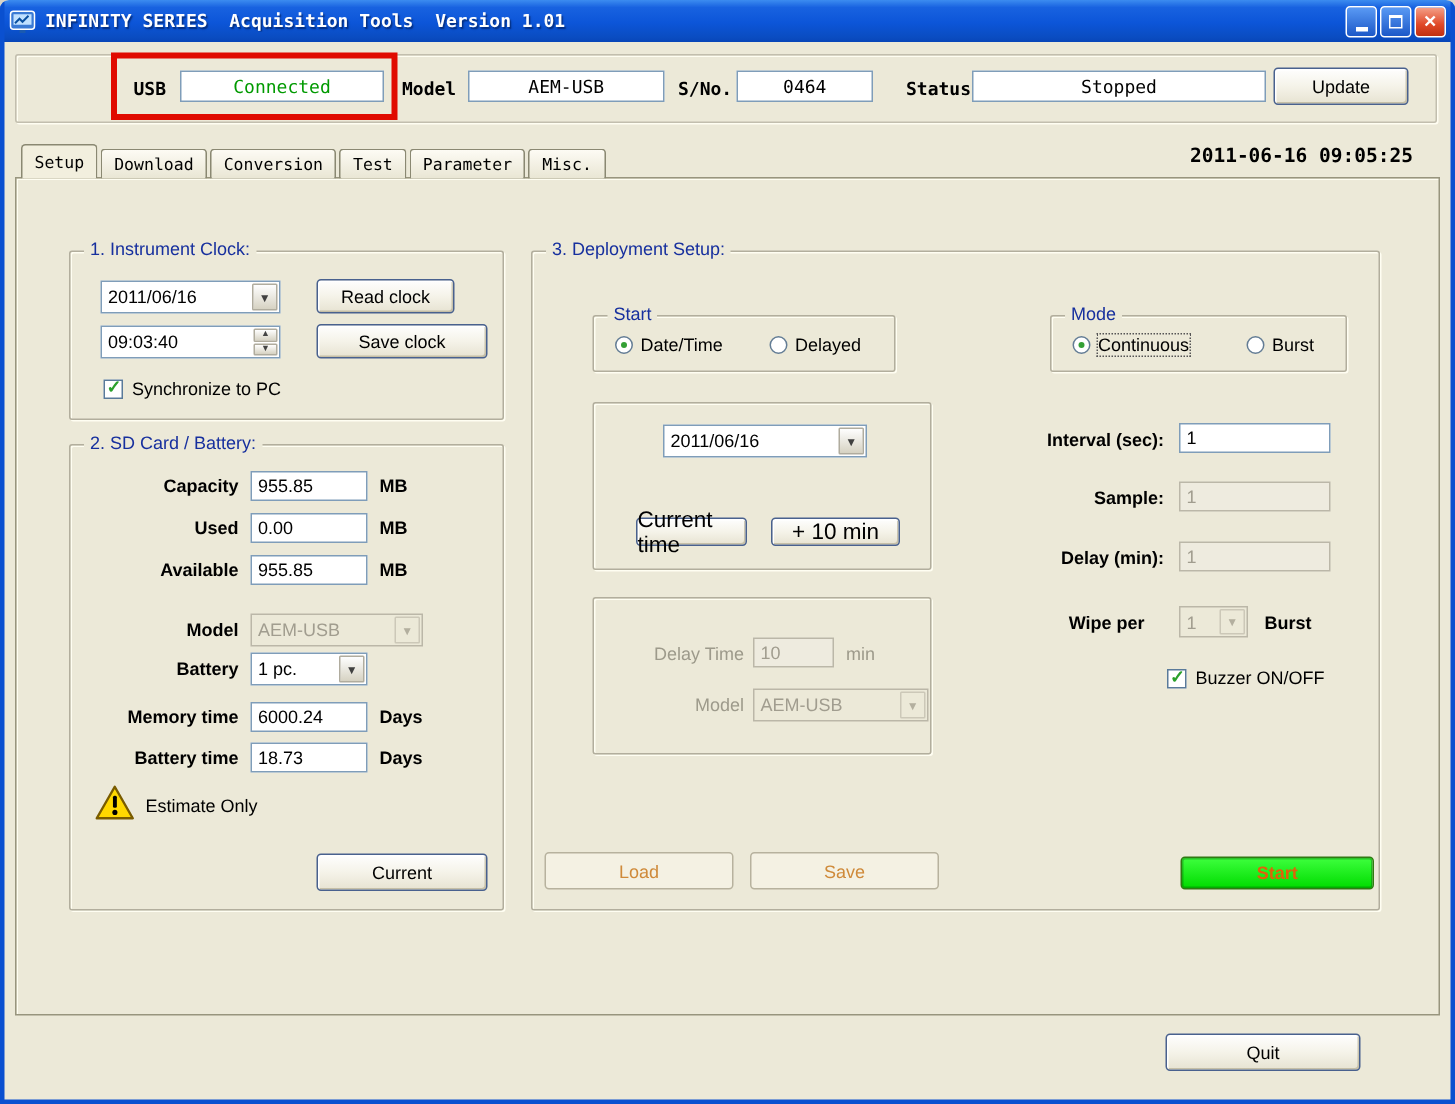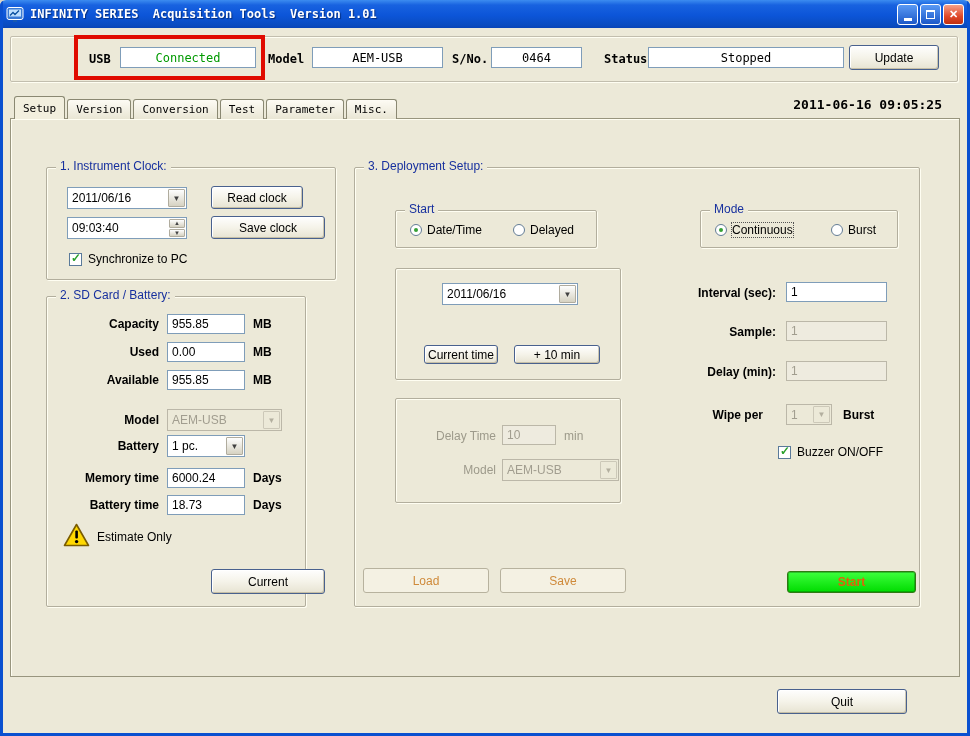--- a/index.html
+++ b/index.html
@@ -60,21 +60,21 @@
   .groupbox { position:absolute; border:1px solid #b2ae9d; border-radius:2px;
               box-shadow:inset 1px 1px 0 #fffef2, 1px 1px 0 #fffef2; }
   .grouptitle { position:absolute; top:-9px; left:9px; background:#ece9d8; padding:0 4px;
                 font-size:12px; color:#17309e; white-space:nowrap; }
 
   
   .btn { position:absolute; display:flex; align-items:center; justify-content:center;
          background:linear-gradient(180deg,#fefefe 0%,#f5f3e9 50%,#e7e3d2 100%);
          border:1px solid #49618e; border-radius:3px; font-size:12px; color:#000;
          box-shadow:inset 1px 1px 0 #fff, inset -1px -1px 0 rgba(170,160,130,.55); cursor:pointer; }
-  .btn-sm { font-size:12px; }
+  .btn-sm { font-size:15px; }
   .btn-flat { border:1px solid #b7b29e; background:#f4f1e3; box-shadow:none; color:#cf8a3a; }
   .btn-start { background:linear-gradient(#3dff3d,#00dc00); border:1px solid #2f7a12;
                color:#e0620a; font-weight:bold;
                box-shadow:inset 0 0 0 1px rgba(10,80,10,.35); }
 
   .field { position:absolute; background:#fff; border:1px solid #7f9db9; display:flex;
            align-items:center; padding-left:4px; font-size:12px; color:#000; }
   .field.disabled { background:#eeebdf; border-color:#bbb7a8; color:#a19d8f; }
 
   .combo { position:absolute; background:#fff; border:1px solid #7f9db9; display:flex; align-items:stretch; }
@@ -148,21 +148,21 @@
 
   <span class="hdr-lbl" style="left:604px; top:52px;">Status</span>
   <div class="valbox" style="left:648px; top:47px; width:196px;">Stopped</div>
 
   <div class="btn" style="left:849px; top:45px; width:90px; height:25px;">Update</div>
 
   <div class="annotation" style="border-color: rgb(224, 11, 0);"></div>
 
   <div class="tabs">
     <div class="tab active">Setup</div>
-    <div class="tab">Version</div>
+    <div class="tab">Download</div>
     <div class="tab">Conversion</div>
     <div class="tab">Test</div>
     <div class="tab">Parameter</div>
     <div class="tab">Misc.</div>
   </div>
   <span class="datetime">2011-06-16 09:05:25</span>
 
   <div class="tab-panel"></div>
 
   <div class="groupbox" style="left:46px; top:167px; width:290px; height:113px;">
@@ -181,21 +181,21 @@
     </div>
     <div class="btn" style="left:164px; top:18px; width:92px; height:23px;">Read clock</div>
     <div class="btn" style="left:164px; top:48px; width:114px; height:23px;">Save clock</div>
 
     <div class="check" style="left:22px; top:84px;">
       <span class="box checked"></span>
       <span class="clabel">Synchronize to PC</span>
     </div>
   </div>
 
-  <div class="groupbox" style="left:46px; top:296px; width:260px; height:311px;">
+  <div class="groupbox" style="left:46px; top:296px; width:290px; height:311px;">
     <span class="grouptitle">2. SD Card / Battery:</span>
 
     <span class="lbl right" style="left:0; top:20px; width:112px;">Capacity</span>
     <div class="field" style="left:120px; top:17px; width:78px; height:20px;">955.85</div>
     <span class="lbl" style="left:206px; top:20px;">MB</span>
 
     <span class="lbl right" style="left:0; top:48px; width:112px;">Used</span>
     <div class="field" style="left:120px; top:45px; width:78px; height:20px;">0.00</div>
     <span class="lbl" style="left:206px; top:48px;">MB</span>
 

